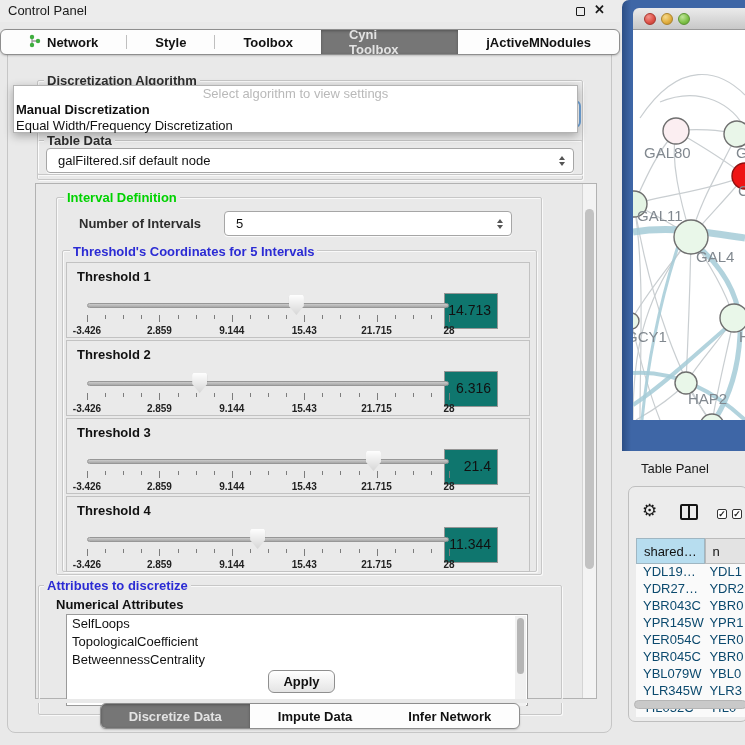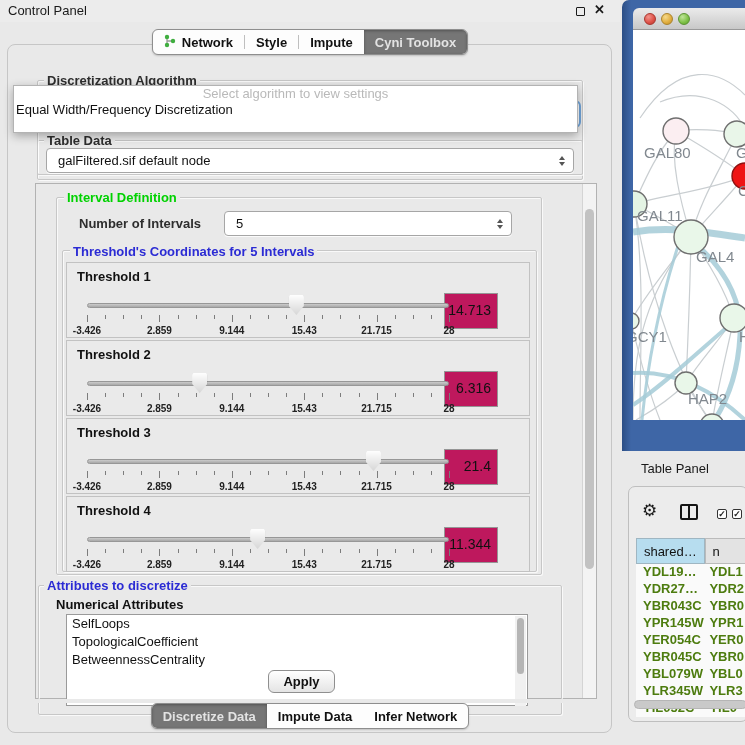--- a/index.html
+++ b/index.html
@@ -14,21 +14,21 @@
   .win-float { position:absolute; left:576px; top:7px; width:9px; height:9px; border:1.5px solid #1a1a1a; border-radius:1px; }
   .win-close { position:absolute; left:594px; top:2px; font-size:13px; font-weight:bold; color:#1a1a1a; }
 
   .main-panel { position:absolute; left:7px; top:44px; width:605px; height:689px;
     background:#e9e9e9; border:1px solid #c6c6c6; border-radius:8px; }
 
   
   .tabstrip-row { position:absolute; left:0; width:620px; display:flex; justify-content:center; z-index:20; }
   .tabstrip { display:inline-flex; align-items:stretch; height:26px; background:#fdfdfd;
     border:1px solid #8e8e8e; border-radius:6px; overflow:hidden; box-shadow:0 1px 2px rgba(0,0,0,.18); }
-  .tab { display:flex; align-items:center; gap:6px; padding:0 11px; font-size:13px; font-weight:bold; color:#111; cursor:default; }
+  .tab { display:flex; align-items:center; gap:6px; padding:0 28px; font-size:13px; font-weight:bold; color:#111; cursor:default; }
   .tab.sel { background:#767676; color:#e3e3e3; box-shadow:inset 0 1px 3px rgba(0,0,0,.3); }
   .tab-sep { width:1px; background:#bfbfbf; margin:5px 0; }
 
   
   .group { position:absolute; border:1px solid #c7c7c7; border-radius:2px;
     box-shadow:inset 1px 1px 0 rgba(255,255,255,.7), 1px 1px 0 rgba(255,255,255,.7); }
   .gtitle { position:absolute; font-size:13px; font-weight:bold; background:#e9e9e9; padding:0 3px; z-index:3; white-space:nowrap; }
   .gtitle.green { color:#00d200; }
   .gtitle.blue  { color:#2b2bd4; }
   .gtitle.plain { color:#2e2e2e;text-align:center; }
@@ -54,21 +54,21 @@
 
   
   .scrollpane { position:absolute; left:35px; top:183px; width:562px; height:516px;
     border:1px solid #b2b2b2; background:#e9e9e9; overflow:hidden; }
   .vsb { position:absolute; right:0; top:0; width:14px; height:100%; background:#f3f3f3; border-left:1px solid #d4d4d4; }
   .vsb-thumb { position:absolute; left:2px; width:9px; border-radius:5px; background:#c2c2c2; }
 
   
   .th-box { position:absolute; left:66px; width:464px; height:76px; background:#eaeaea; border:1px solid #c2c2c2; }
   .th-label { position:absolute; left:10px; top:6px; font-size:13px; font-weight:bold; color:#111; }
-  .th-value { position:absolute; left:377px; top:30px; width:54px; height:36px; background:#be185d;
+  .th-value { position:absolute; left:377px; top:30px; width:54px; height:36px; background:#0f766e;
     border:1px solid #959595; font-size:14px; color:#111; text-align:right; padding:8px 6px 0 0; }
   .sliderwrap { position:absolute; left:20px; top:30px; width:362px; height:46px; }
   .track { position:absolute; left:0; top:10px; width:100%; height:5px; border-radius:3px;
     background:linear-gradient(#cbcbcb,#a8a8a8); border:1px solid #979797; }
   .handle { position:absolute; top:2px; width:15px; height:20px;
     background:linear-gradient(#fefefe,#d6d6d6);
     clip-path:polygon(8% 0,92% 0,100% 10%,100% 55%,50% 100%,0 55%,0 10%);
     filter:drop-shadow(0 1px 1px rgba(0,0,0,.4)); }
   .ticks { position:absolute; left:0; top:22px; width:100%; height:8px; }
   .tick { position:absolute; top:0; width:1px; background:#7c7c7c; height:4px; }
@@ -107,21 +107,21 @@
   .colicon i { position:absolute; left:50%; top:0; width:2px; height:100%; background:#151515; transform:translateX(-50%); }
   .cb { position:absolute; top:22px; width:10px; height:10px; border:1.5px solid #333; border-radius:2px;
     font-size:9px; line-height:8px; font-weight:bold; color:#222; text-align:center; background:#fff; }
   .cb.c1 { left:88px; } .cb.c2 { left:103px; }
   .tbl { position:absolute; left:7px; top:51px; width:120px; }
   .tbl-head { display:flex; height:26px; }
   .th-cell { font-size:13px; border:1px solid #9fb6c2; display:flex; align-items:center; justify-content:center; }
   .th-cell.sel { width:82px; background:#b7ddef; }
   .th-cell.plain { width:60px; background:#e3e3e3; border-color:#bbb; justify-content:flex-start; padding-left:7px; }
   .tbl-row { display:flex; height:17px; background:#fafafa; }
-  .td-cell { font-size:13px; color:#4d7c0f; overflow:hidden; white-space:nowrap;font-weight:bold; }
+  .td-cell { font-size:13px; color:#0c4a6e; overflow:hidden; white-space:nowrap; }
   .td-cell.c1 { width:82px; padding-left:7px; }
   .td-cell.c2 { width:60px; padding-left:4px; }
   .hsb { position:absolute; left:5px; top:213px; width:113px; height:10px; }
   .hsb-thumb { position:absolute; left:0; top:0; width:100%; height:9px; background:#c9c9c9; border-radius:5px; border:1px solid #b5b5b5; }
 
   .neticon circle { stroke:none; }
 </style>
 </head>
 <body>
 
@@ -144,35 +144,39 @@
               <circle cx="9" cy="7" r="2.2" fill="#3fae3f"></circle>
             </svg></span>
           <span>Network</span>
         </div>
         <span class="tab-sep"></span>
         <div class="tab">
           <span>Style</span>
         </div>
         <span class="tab-sep"></span>
         <div class="tab">
-          <span>Impute</span>
+          <span>Toolbox</span>
         </div>
         <div class="tab sel">
           <span>Cyni Toolbox</span>
+        </div>
+        <div class="tab">
+          <span>jActiveMNodules</span>
         </div>
       </div>
   </div>
 
   <div class="group" style="left:37px; top:80px; width:546px; height:95px; z-index:1;"></div>
   <span class="gtitle plain" style="left:44px; top:73px; z-index:2;">Discretization Algorithm</span>
   <div class="focus-combo"></div>
 
   <div class="popup">
     <div class="prompt">Select algorithm to view settings</div>
     <div id="dd-opts">
+        <div class="opt bold">Manual Discretization</div>
         <div class="opt">Equal Width/Frequency Discretization</div>
       </div>
   </div>
 
   <div class="group" style="left:37px; top:140px; width:546px; height:40px;"></div>
   <span class="gtitle plain" style="left:44px; top:133px; z-index:1;">Table Data</span>
   <div class="combo" style="left:46px; top:148px; width:528px;">
     <span>galFiltered.sif default node</span>
     <span class="spin">
         <i class="up"></i>

